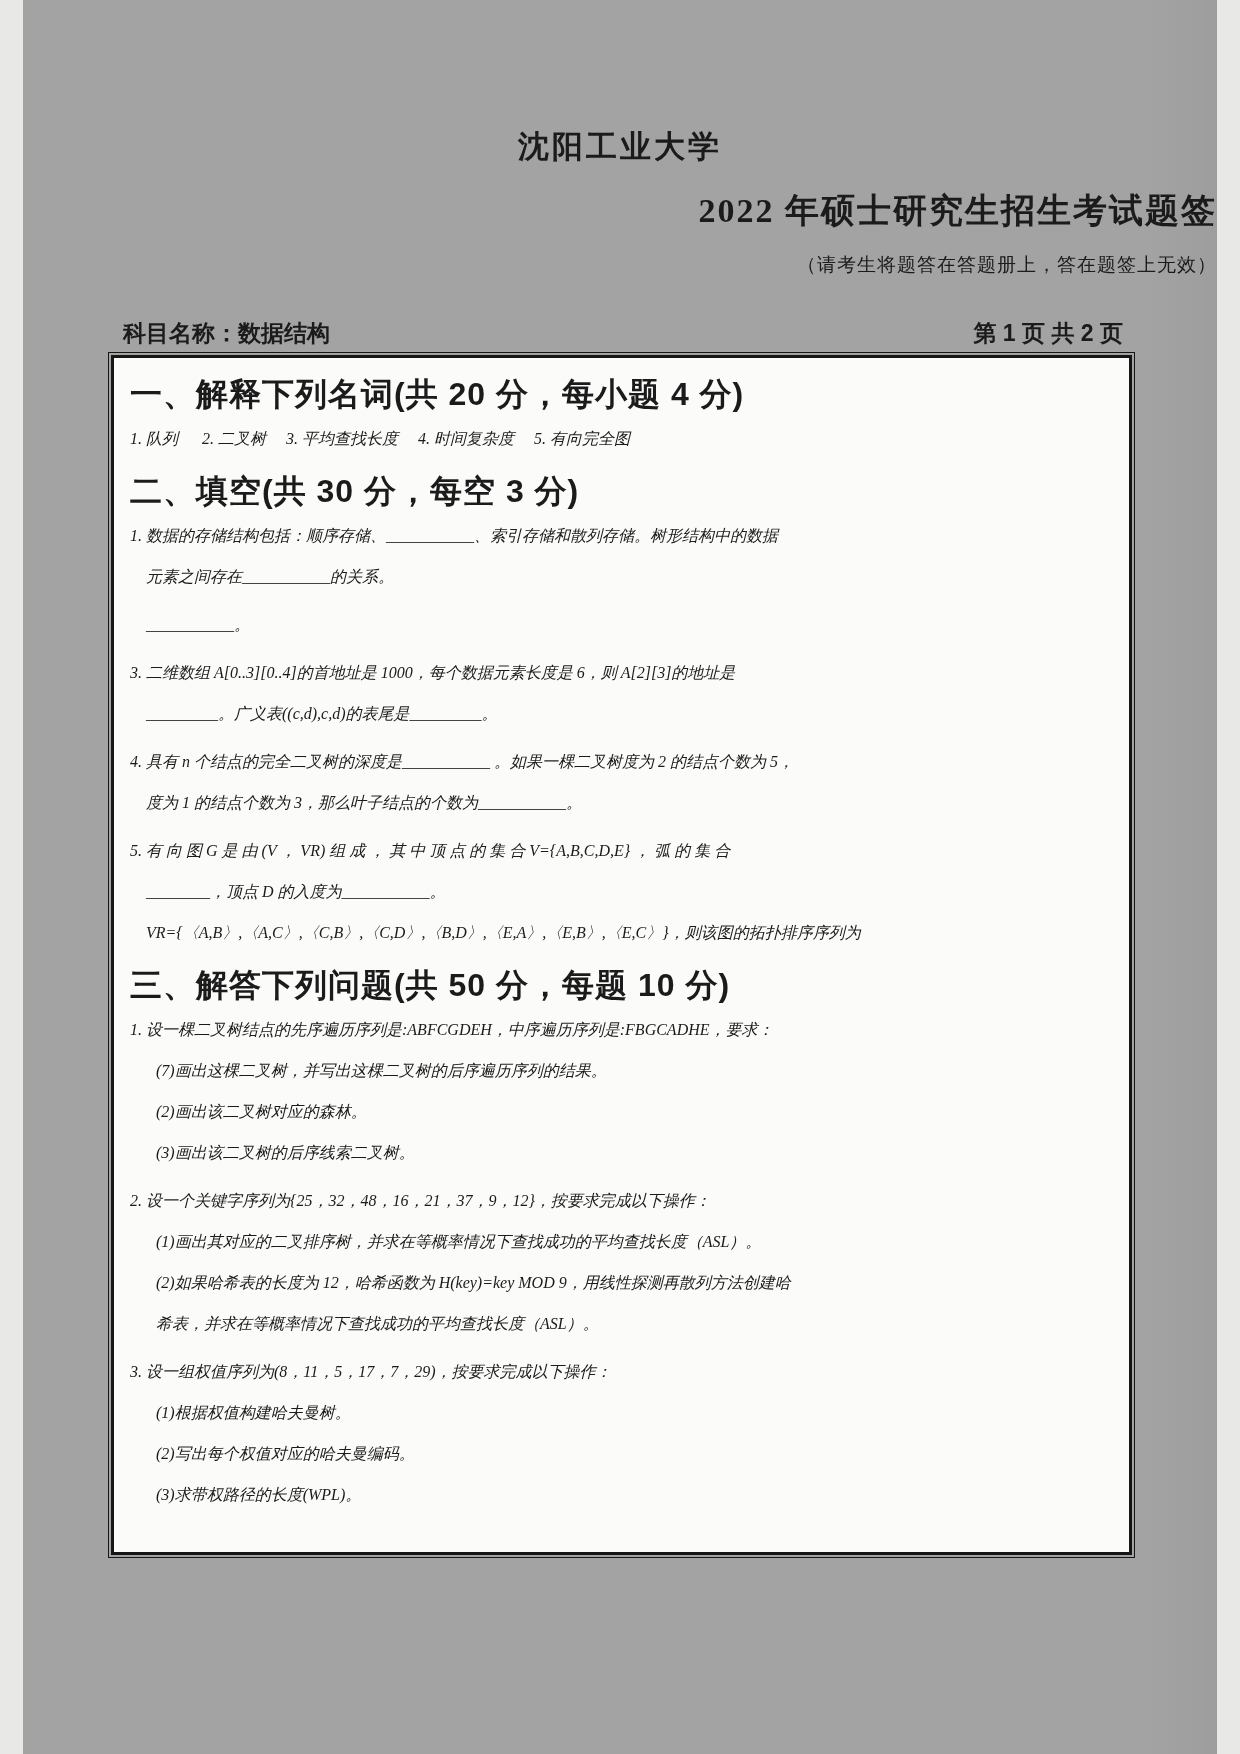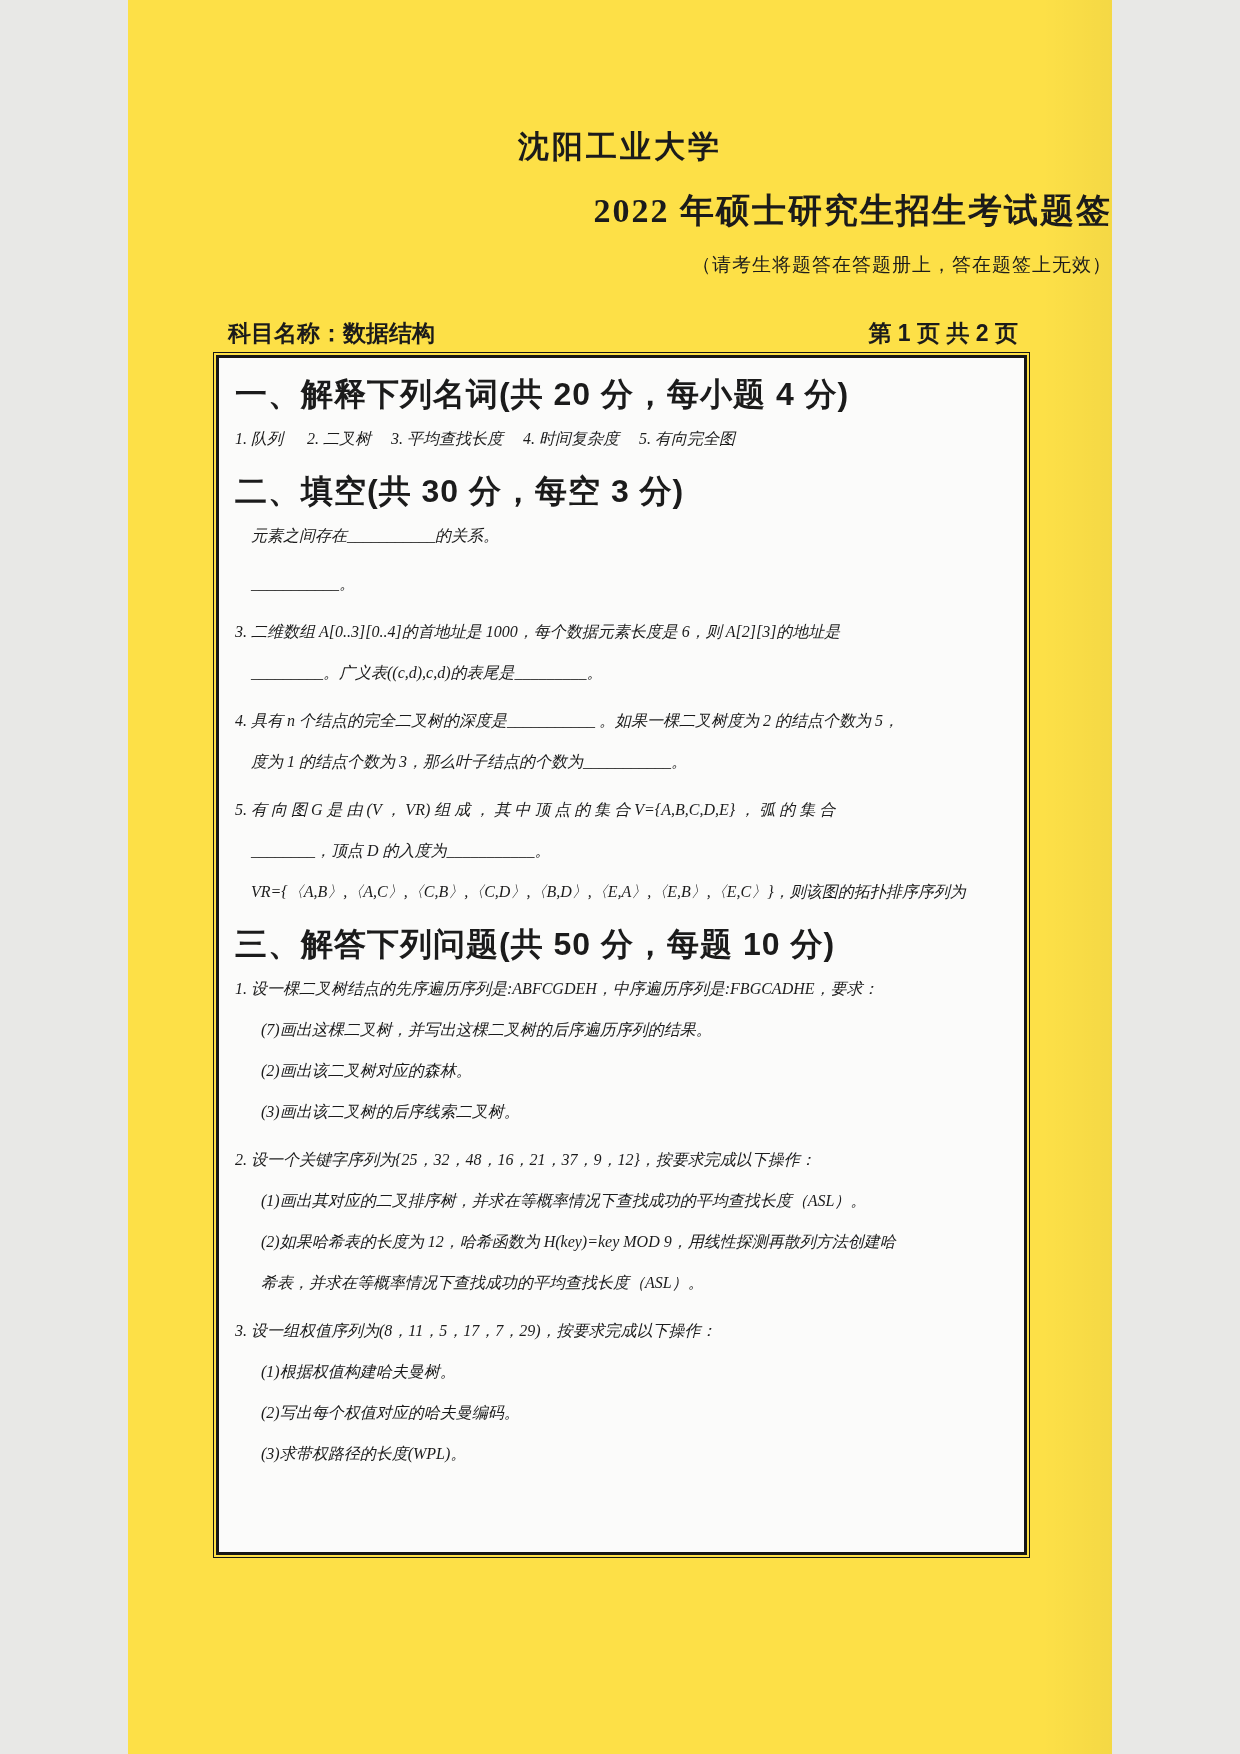--- a/index.html
+++ b/index.html
@@ -2,24 +2,24 @@
 <html lang="zh"><head>
 <meta charset="utf-8">
 <style>
   html,body { margin:0; padding:0; }
   body {
     background:#e8e8e6;
     font-family:"Liberation Serif","DejaVu Serif",serif;
   }
   .page {
     position:relative;
-    width:984px;
+    width:1194px;
     height:1754px;
     margin:0 auto;
-    background:#fde047;
+    background:#a3a3a3;
     color:#1b1b1b;
     overflow:hidden;
   }
   
   .page::after {
     content:"";
     position:absolute; top:0; right:0; width:70px; height:100%;
     background:linear-gradient(to right, rgba(0,0,0,0), rgba(0,0,0,0.035));
     pointer-events:none;
   }
@@ -95,20 +95,21 @@
   <div class="exam-box" id="exam-box">
       <div class="section">
         <div class="sec-heading">一、解释下列名词(共 20 分，每小题 4 分)</div>
         <div class="q-item">
           <div class="q-line first">1. 队列      2. 二叉树     3. 平均查找长度     4. 时间复杂度     5. 有向完全图</div>
         </div>
       </div>
       <div class="section">
         <div class="sec-heading">二、填空(共 30 分，每空 3 分)</div>
         <div class="q-item">
+          <div class="q-line first">1. 数据的存储结构包括：顺序存储、___________、索引存储和散列存储。树形结构中的数据</div>
           <div class="q-line cont">元素之间存在___________的关系。</div>
         </div>
         <div class="q-item">
           <div class="q-line cont">___________。</div>
         </div>
         <div class="q-item">
           <div class="q-line first">3. 二维数组 A[0..3][0..4]的首地址是 1000，每个数据元素长度是 6，则 A[2][3]的地址是</div>
           <div class="q-line cont">_________。广义表((c,d),c,d)的表尾是_________。</div>
         </div>
         <div class="q-item">

